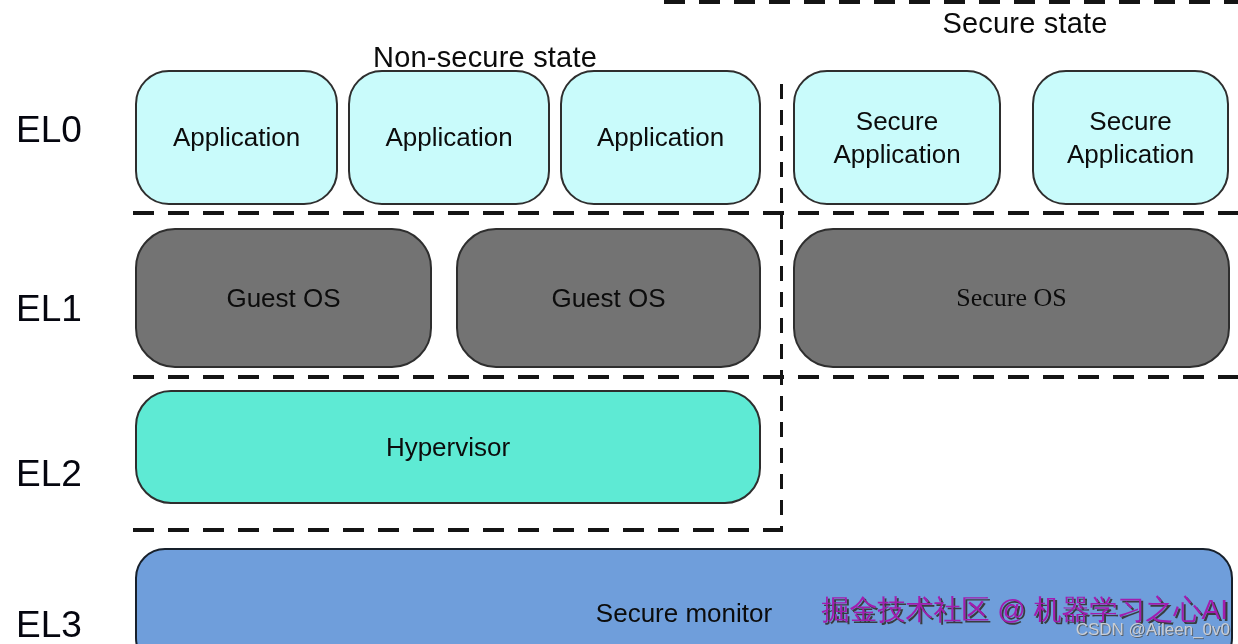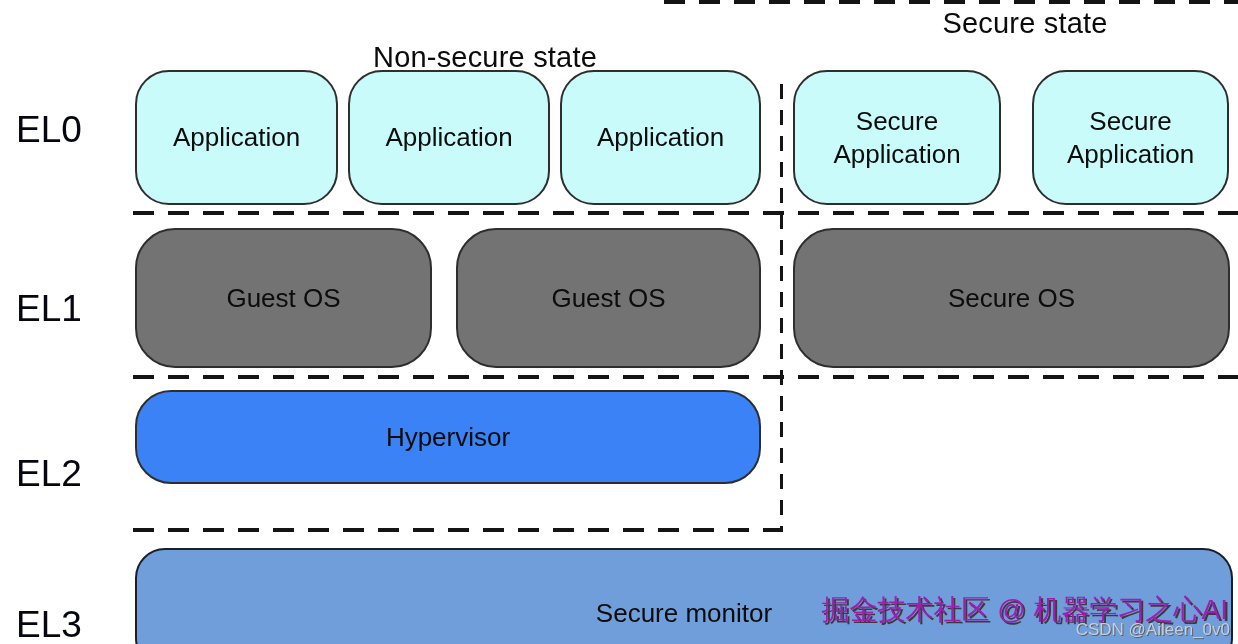--- a/index.html
+++ b/index.html
@@ -19,21 +19,21 @@
     white-space:nowrap;
     margin-top:12px;
   }
   .box{
     position:absolute;box-sizing:border-box;border:2px solid #2e2e2e;
     display:flex;align-items:center;justify-content:center;text-align:center;
     font-size:26px;color:#0c0c0c;line-height:1.25;padding:0 8px;
   }
   .app{background:#c9fbfb;border-radius:34px;top:70px;height:135px;}
   .os{background:#737373;border-radius:40px;top:228px;height:140px;}
-  .hyp{background:#3b82f6;border-radius:36px;top:390px;height:94px;}
+  .hyp{background:#5eead4;border-radius:36px;top:390px;height:114px;}
   .mon{
     background:#6f9edb;border:2px solid #17202b;border-radius:30px;
     top:548px;height:120px;left:135px;width:1098px;
     align-items:flex-start;
   }
   .mon-label{
     position:absolute;left:135px;width:1098px;top:598px;text-align:center;
     font-size:26px;color:#0c0c0c;
   }
   .dash-h{
@@ -73,21 +73,21 @@
   <div class="el-label" style="top:592px;">EL3</div>
 
   <div class="box app" style="left:135px;width:203px;">Application</div>
   <div class="box app" style="left:348px;width:202px;">Application</div>
   <div class="box app" style="left:560px;width:201px;">Application</div>
   <div class="box app" style="left:793px;width:208px;">Secure Application</div>
   <div class="box app" style="left:1032px;width:197px;">Secure Application</div>
 
   <div class="box os" style="left:135px;width:297px;">Guest OS</div>
   <div class="box os" style="left:456px;width:305px;">Guest OS</div>
-  <div class="box os" style="left:793px;width:437px;">Secure OS</div>
+  <div class="box os" style="left:793px;width:437px;font-family:Liberation Serif, serif;">Secure OS</div>
 
   <div class="box hyp" style="left:135px;width:626px;">Hypervisor</div>
 
   <div class="box mon"></div>
   <div class="mon-label">Secure monitor</div>
 
   <div class="wm-main">掘金技术社区 @ 机器学习之心AI</div>
   <div class="wm-sub">CSDN @Aileen_0v0</div>
 
 </div>

